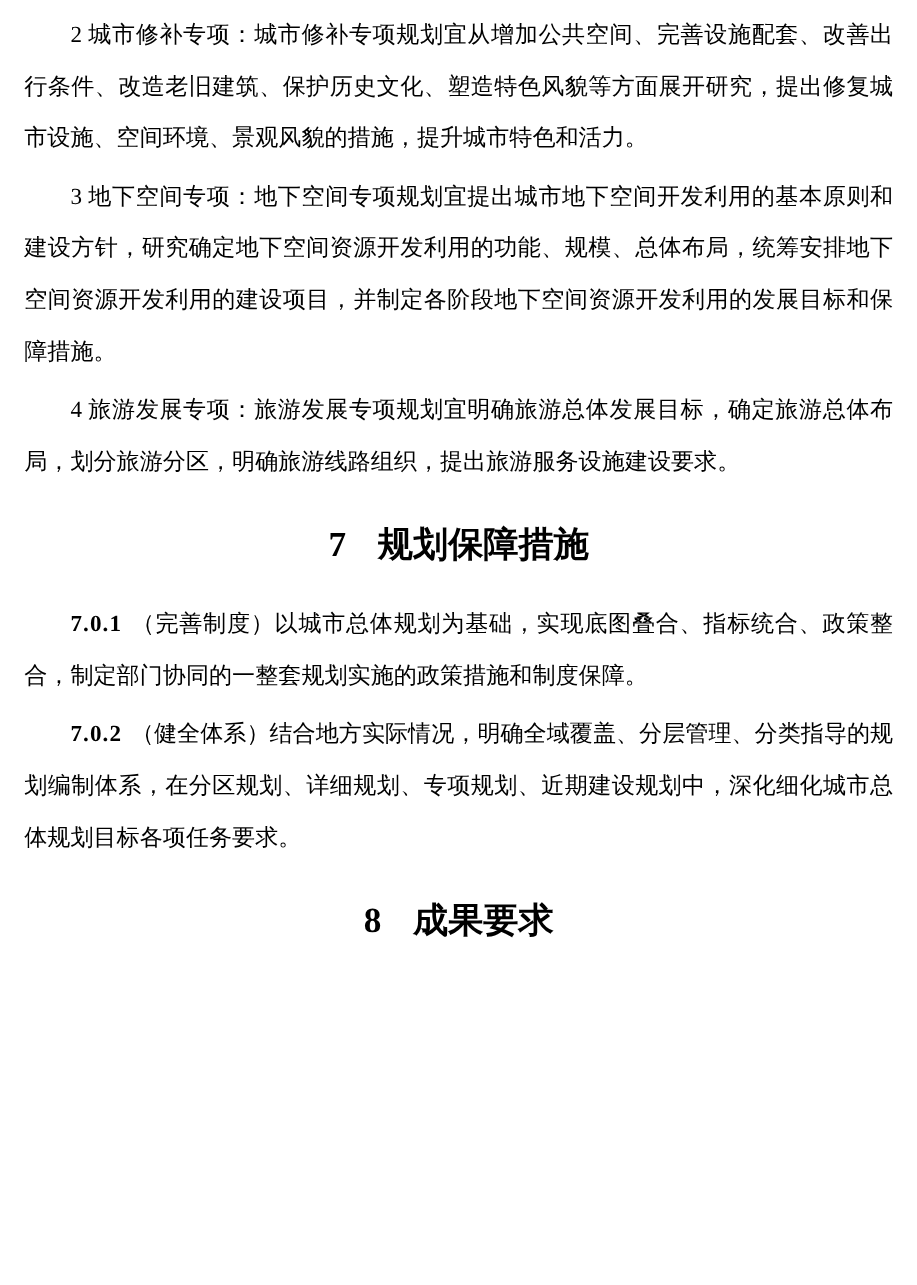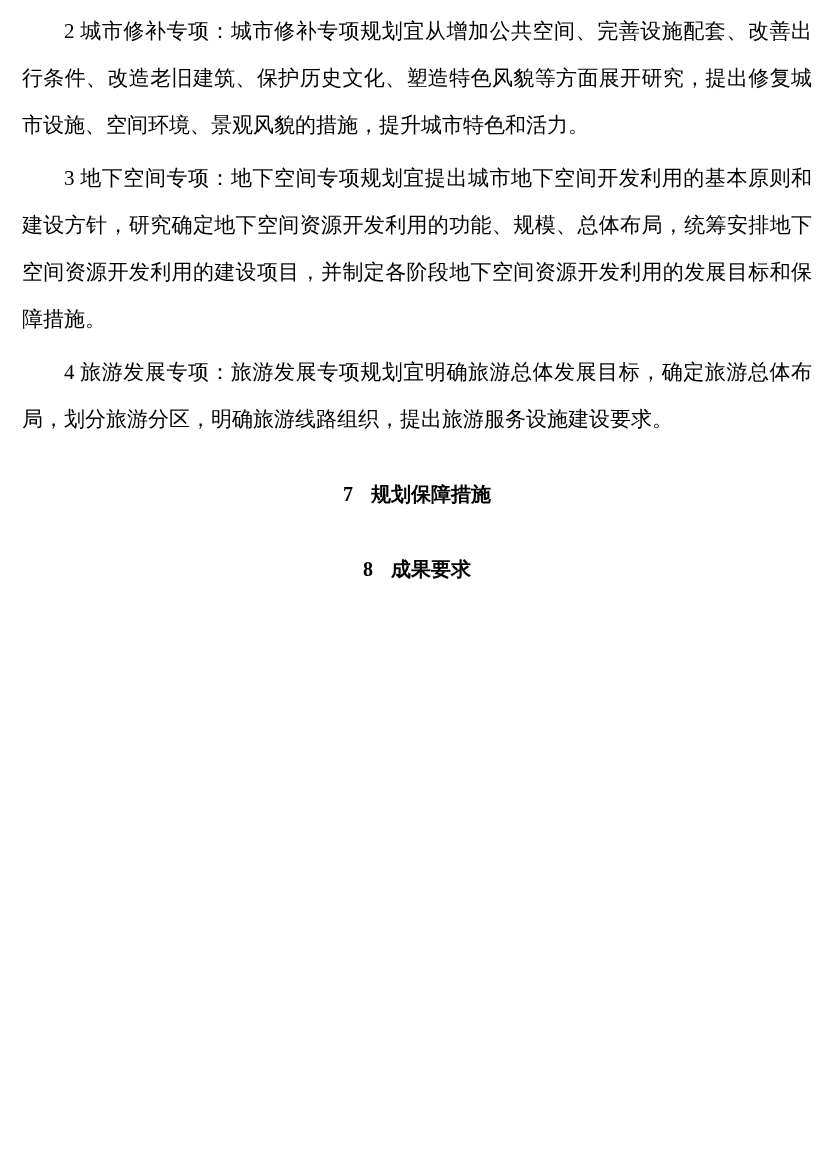--- a/index.html
+++ b/index.html
@@ -26,21 +26,21 @@
     word-break: break-all;
   }
   .clause-num {
     font-weight: bold;
     letter-spacing: 1px;
     margin-right: 8px;
   }
   h2.section-heading {
     text-align: center;
     font-weight: bold;
-    font-size: 20px;
+    font-size: 32px;
     line-height: 47px;
     margin: 28px 0 26px 0;
   }
   .heading-num {
     margin-right: 0.9em;
   }
 </style>
 </head>
 <body>
 
@@ -49,21 +49,27 @@
   <p class="para">2 城市修补专项：城市修补专项规划宜从增加公共空间、完善设施配套、改善出行条件、改造老旧建筑、保护历史文化、塑造特色风貌等方面展开研究，提出修复城市设施、空间环境、景观风貌的措施，提升城市特色和活力。</p>
 
   <p class="para">3 地下空间专项：地下空间专项规划宜提出城市地下空间开发利用的基本原则和建设方针，研究确定地下空间资源开发利用的功能、规模、总体布局，统筹安排地下空间资源开发利用的建设项目，并制定各阶段地下空间资源开发利用的发展目标和保障措施。</p>
 
   <p class="para">4 旅游发展专项：旅游发展专项规划宜明确旅游总体发展目标，确定旅游总体布局，划分旅游分区，明确旅游线路组织，提出旅游服务设施建设要求。</p>
 
   <h2 class="section-heading">
     <span class="heading-num">7</span><span>规划保障措施</span>
   </h2>
 
+  <p class="para">
+    <span class="clause-num">7.0.1</span><span>（完善制度）以城市总体规划为基础，实现底图叠合、指标统合、政策整合，制定部门协同的一整套规划实施的政策措施和制度保障。</span>
+  </p>
 
+  <p class="para">
+    <span class="clause-num">7.0.2</span><span>（健全体系）结合地方实际情况，明确全域覆盖、分层管理、分类指导的规划编制体系，在分区规划、详细规划、专项规划、近期建设规划中，深化细化城市总体规划目标各项任务要求。</span>
+  </p>
 
 
 
   <h2 class="section-heading">
     <span class="heading-num">8</span><span>成果要求</span>
   </h2>
 
 </div>
 
 </body></html>

